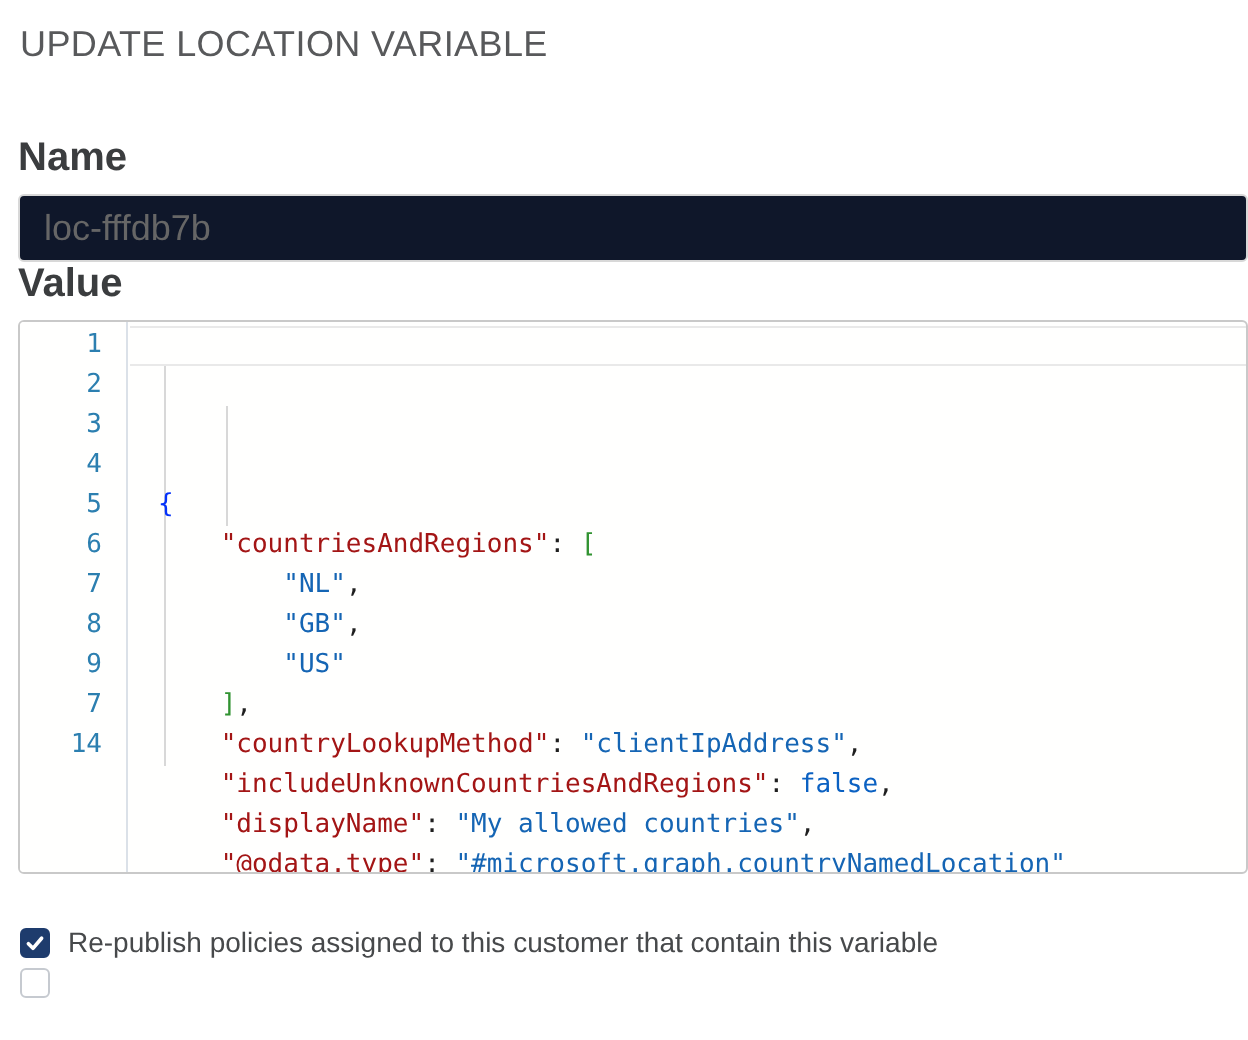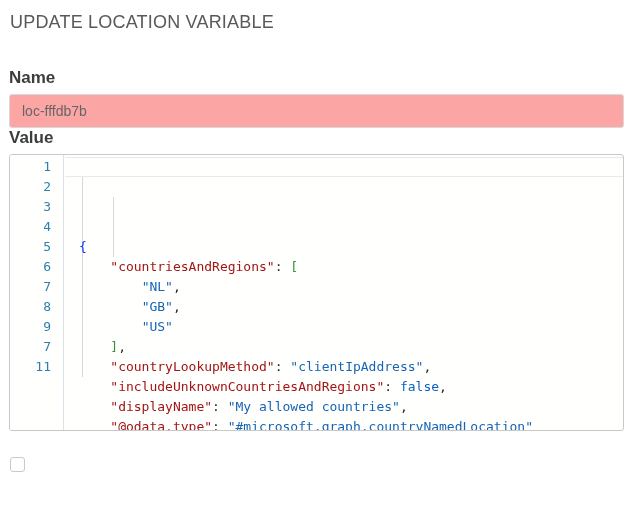--- a/index.html
+++ b/index.html
@@ -7,30 +7,30 @@
     width:624px;height:520px;overflow:hidden;background:#fff;
     font-family:"Liberation Sans","DejaVu Sans",sans-serif;
     -webkit-font-smoothing:antialiased;
   }
   .container{padding:12px 0 0 9px;position:relative;width:615px;}
   .page-title{
     font-size:18px;font-weight:400;color:#58595b;letter-spacing:.2px;
     margin:0 0 0 1px;
   }
   .field-label{
-    font-size:17px;font-weight:700;color:#3b3d3f;
+    font-size:20px;font-weight:700;color:#3b3d3f;
     margin:0 0 6px 0;
   }
   .name-label{margin-top:35px;}
   .value-label{}
   .text-input{
     display:block;box-sizing:border-box;
     width:615px;height:34px;
-    background:#fca5a5;border:1px solid #d8d8d8;border-radius:3px;
-    padding:0 12px;font-size:14px;color:#666;outline:none;
+    background:#0f172a;border:1px solid #d8d8d8;border-radius:3px;
+    padding:0 12px;font-size:18px;color:#666;outline:none;
     font-family:"Liberation Sans","DejaVu Sans",sans-serif;
   }
   
   .editor{
     position:relative;box-sizing:border-box;
     width:615px;height:277px;
     background:#fffffe;border:1px solid #c9c9c9;border-radius:3px;
     overflow:hidden;
     font-family:"DejaVu Sans Mono","Liberation Mono",monospace;
     font-size:13px;line-height:20px;
@@ -96,28 +96,36 @@
         <div class="ln">1</div>
         <div class="ln">2</div>
         <div class="ln">3</div>
         <div class="ln">4</div>
         <div class="ln">5</div>
         <div class="ln">6</div>
         <div class="ln">7</div>
         <div class="ln">8</div>
         <div class="ln">9</div>
         <div class="ln">7</div>
-        <div class="ln">11</div>
+        <div class="ln">14</div>
       </div>
     <div class="cur-line"></div>
     <div class="code">
       <div class="indent-guide guide-0"></div>
       <div class="indent-guide guide-1"></div>
     <div class="cl"><span class="tk-brace">{</span></div><div class="cl">    <span class="tk-key">"countriesAndRegions"</span>: <span class="tk-brk">[</span></div><div class="cl">        <span class="tk-str">"NL"</span>,</div><div class="cl">        <span class="tk-str">"GB"</span>,</div><div class="cl">        <span class="tk-str">"US"</span></div><div class="cl">    <span class="tk-brk">]</span>,</div><div class="cl">    <span class="tk-key">"countryLookupMethod"</span>: <span class="tk-str">"clientIpAddress"</span>,</div><div class="cl">    <span class="tk-key">"includeUnknownCountriesAndRegions"</span>: <span class="tk-kw">false</span>,</div><div class="cl">    <span class="tk-key">"displayName"</span>: <span class="tk-str">"My allowed countries"</span>,</div><div class="cl">    <span class="tk-key">"@odata.type"</span>: <span class="tk-str">"#microsoft.graph.countryNamedLocation"</span></div></div>
   </div>
 
   <div class="cb-group">
       <label class="cb-row">
+        <span class="cb-box checked" role="checkbox" aria-checked="true">
+          <svg viewBox="0 0 12 12" width="11" height="11">
+            <path d="M2.4 6.4 L4.9 8.9 L9.6 3.4" stroke="#fff" stroke-width="2" fill="none" stroke-linecap="round" stroke-linejoin="round"></path>
+          </svg>
+        </span>
+        <span class="cb-label">Re-publish policies assigned to this customer that contain this variable</span>
+      </label>
+      <label class="cb-row">
         <span class="cb-box" role="checkbox" aria-checked="false"></span>
       </label>
     </div>
 
 </div>
 
 </body></html>

